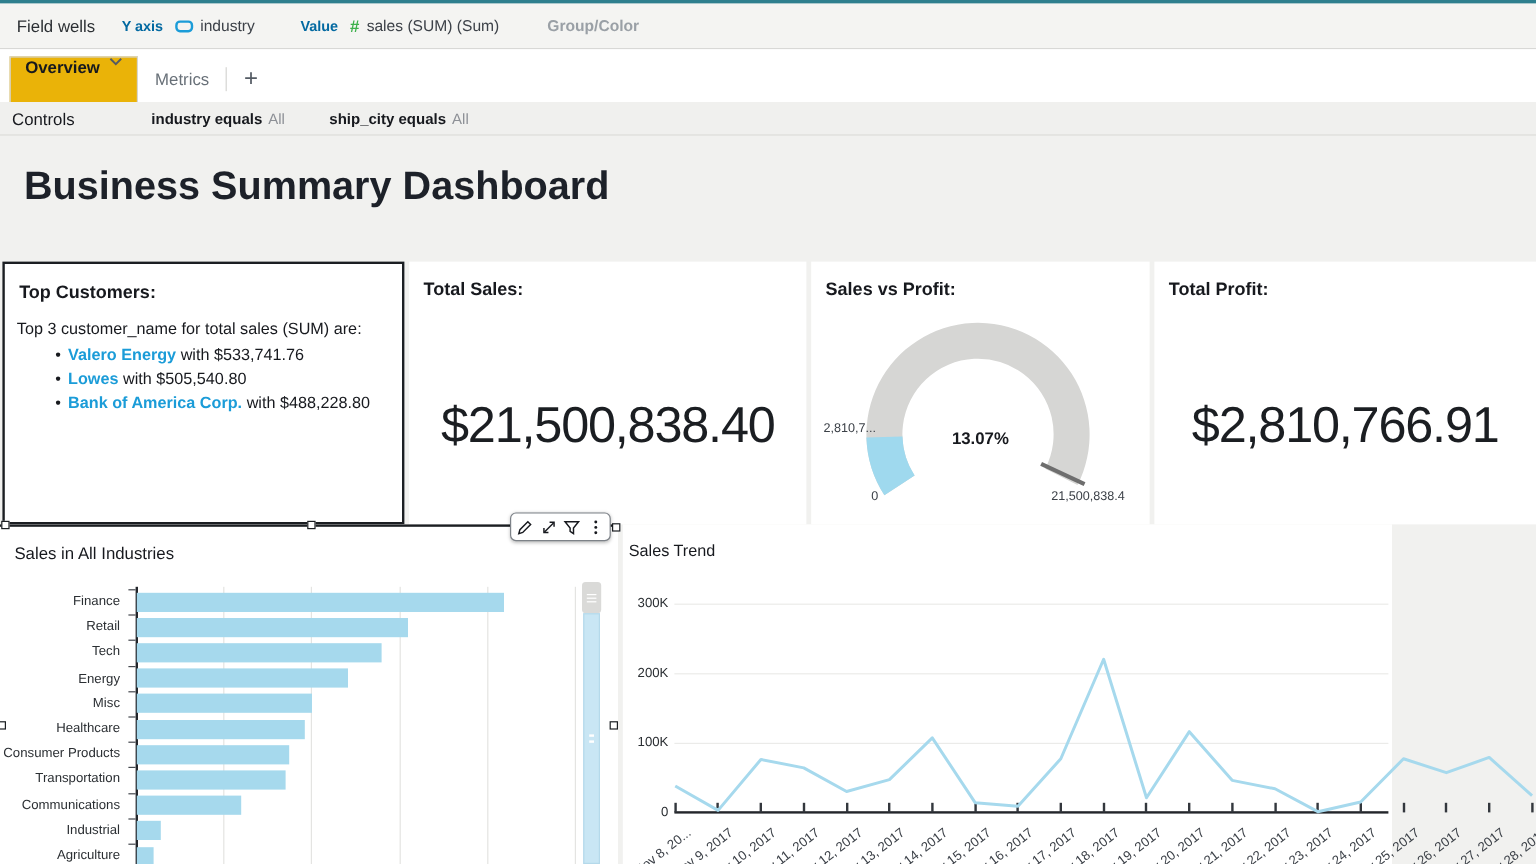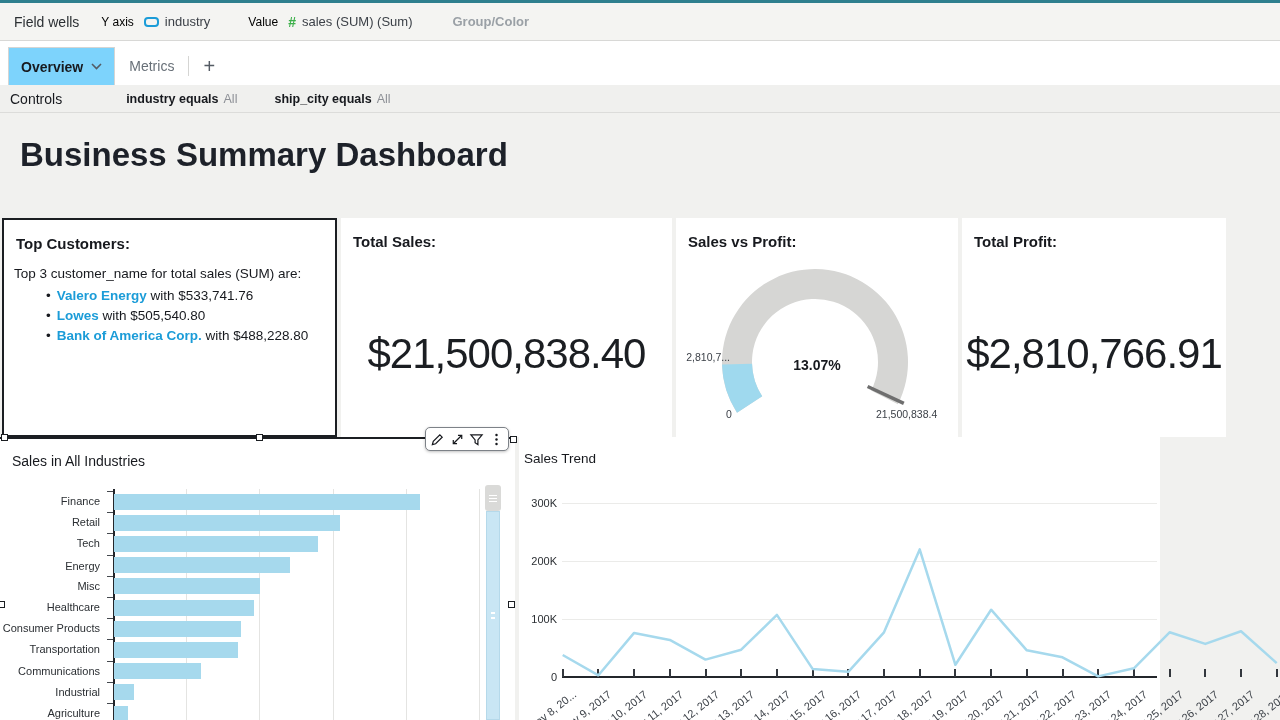--- a/index.html
+++ b/index.html
@@ -6,50 +6,50 @@
   html,body { width:1280px; height:720px; overflow:hidden; }
   body { font-family:"Liberation Sans", sans-serif; background:#f1f1ef; color:#17191e; }
   #screen { position:absolute; left:0; top:0; width:1280px; height:720px; overflow:hidden; }
 
   
   .teal-strip { position:absolute; left:0; top:0; width:1280px; height:3px; background:#2e7f8e; }
   .fieldwells-bar { position:absolute; left:0; top:3px; width:1280px; height:38px; background:#f4f4f2;
     border-bottom:1px solid #d8d8d6; display:flex; align-items:center; }
   .fw-title { font-size:14px; color:#2b2f33; margin-left:14px; }
   .fw-group { display:flex; align-items:center; }
-  .fw-label { font-size:12px; font-weight:normal; color:#000000; }
+  .fw-label { font-size:12px; font-weight:bold; color:#0369a1; }
   .fw-field { font-size:13px; color:#3c4148; margin-left:6px; }
   .pill-icon { display:inline-block; width:15px; height:10px; border:2px solid #1b9cd8; border-radius:4px; margin-left:10px; }
   .hash-icon { color:#3db04b; font-weight:bold; font-size:14px; margin-left:10px; }
   .fw-muted { font-size:13px; font-weight:bold; color:#9aa0a6; }
 
   .tab-bar { position:absolute; left:0; top:41px; width:1280px; height:44px; background:#ffffff; display:flex; align-items:flex-end; }
-  .tab-active { height:38px; margin-left:8px; padding:0 12px; background:#7dd3fc; border:1px solid #d5d5d3; border-bottom:none;
-    display:flex; align-items:center; gap:8px; font-size:14px; font-weight:bold; color:#17191e; }
+  .tab-active { height:38px; margin-left:8px; padding:0 12px; background:#eab308; border:1px solid #d5d5d3; border-bottom:none;
+    display:flex; align-items:flex-start; gap:8px; font-size:14px; font-weight:bold; color:#17191e; }
   .tab-plain { height:38px; padding:0 14px; display:flex; align-items:center; font-size:14px; color:#687078; }
   .tab-divider { width:1px; height:20px; background:#d5d5d3; margin-bottom:9px; }
   .tab-add { height:38px; padding:0 14px; display:flex; align-items:center; font-size:20px; color:#545b64; }
 
   .controls-bar { position:absolute; left:0; top:85px; width:1280px; height:28px; background:#f0f0ee;
     border-bottom:1px solid #dcdcda; display:flex; align-items:center; }
   .controls-title { font-size:14px; color:#17191e; margin-left:10px; }
   .control-filter { display:flex; align-items:center; font-size:12.5px; }
   .control-name { font-weight:bold; color:#17191e; }
   .control-value { color:#8d9096; margin-left:5px; }
 
   
   .sheet-title { position:absolute; left:20px; top:136px; font-size:33px; font-weight:600; color:#1d2129; }
   .sheet-subtitle { position:absolute; left:20px; top:189px; font-size:13px; color:#6f7378; }
 
   
   .card { position:absolute; background:#ffffff; top:218px; height:219px; }
   #card-top-customers { left:2px; width:335px; border:2px solid #1b1e22; }
   #card-total-sales   { left:341px; width:331px; }
   #card-gauge         { left:676px; width:282px; }
-  #card-total-profit  { left:962px; width:264px; }
+  #card-total-profit  { left:962px; width:318px; }
   .card-title { position:absolute; left:12px; top:15px; font-size:15px; font-weight:600; color:#17191e; }
   .kpi-value { position:absolute; left:0; right:0; top:112px; text-align:center; font-size:42px; color:#1b1e22; letter-spacing:-1px; }
 
   .insight-intro { position:absolute; left:10px; top:46px; font-size:13.5px; color:#17191e; }
   .insight-list { position:absolute; left:42px; top:66px; list-style:none; }
   .insight-list li { font-size:13.5px; color:#17191e; line-height:20px; }
   .insight-list li::before { content:"•"; margin-right:6px; color:#17191e; }
   .insight-link { color:#1b9cd8; font-weight:bold; }
 
   .gauge-center { position:absolute; left:0; top:139px; width:100%; text-align:center; font-size:14px; font-weight:600; color:#17191e; }

